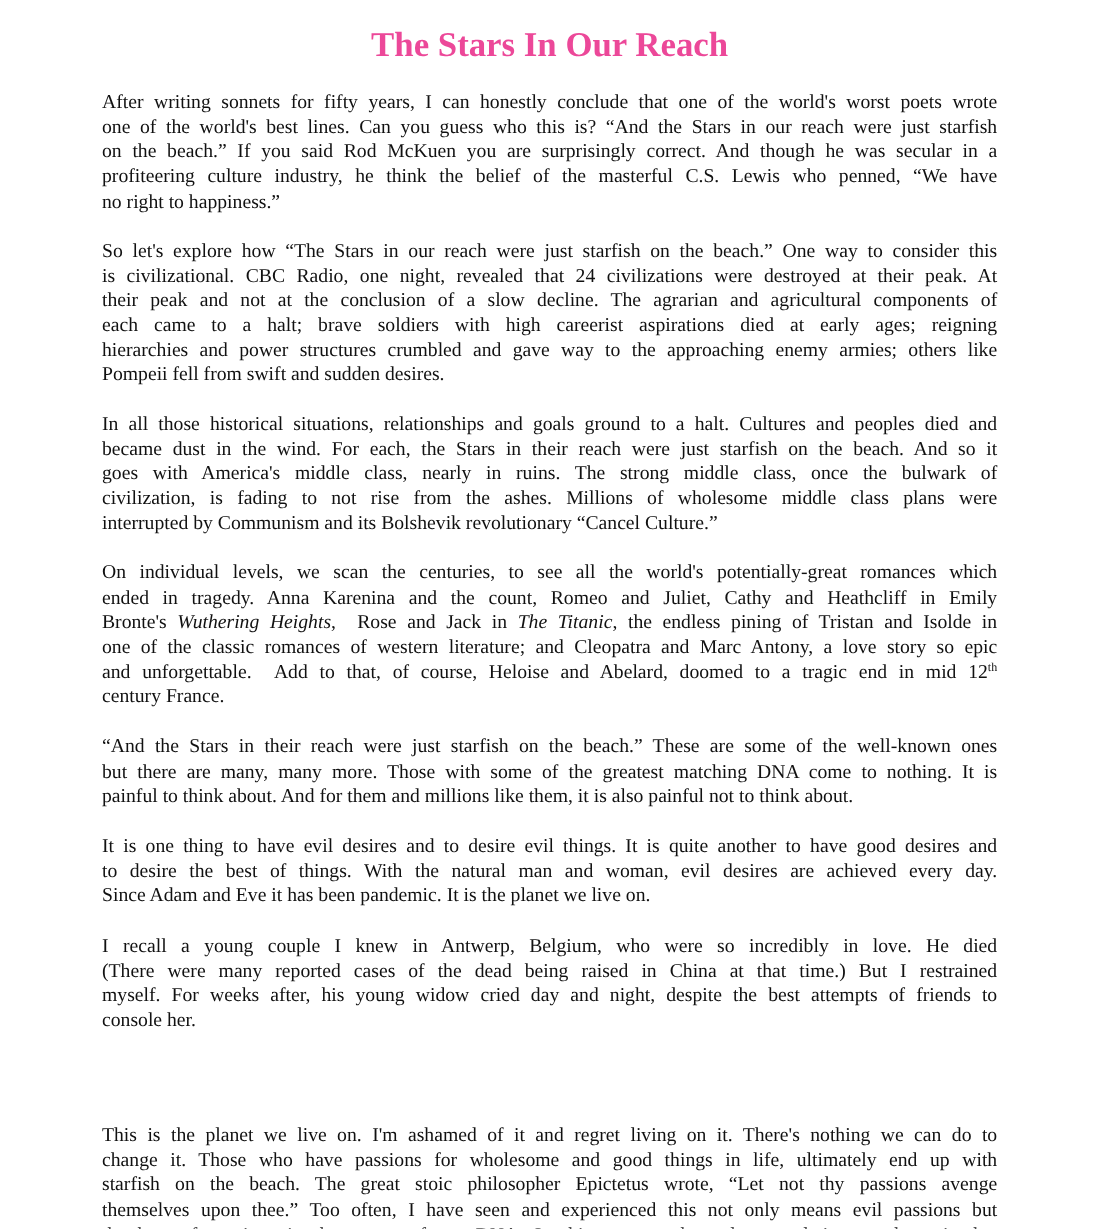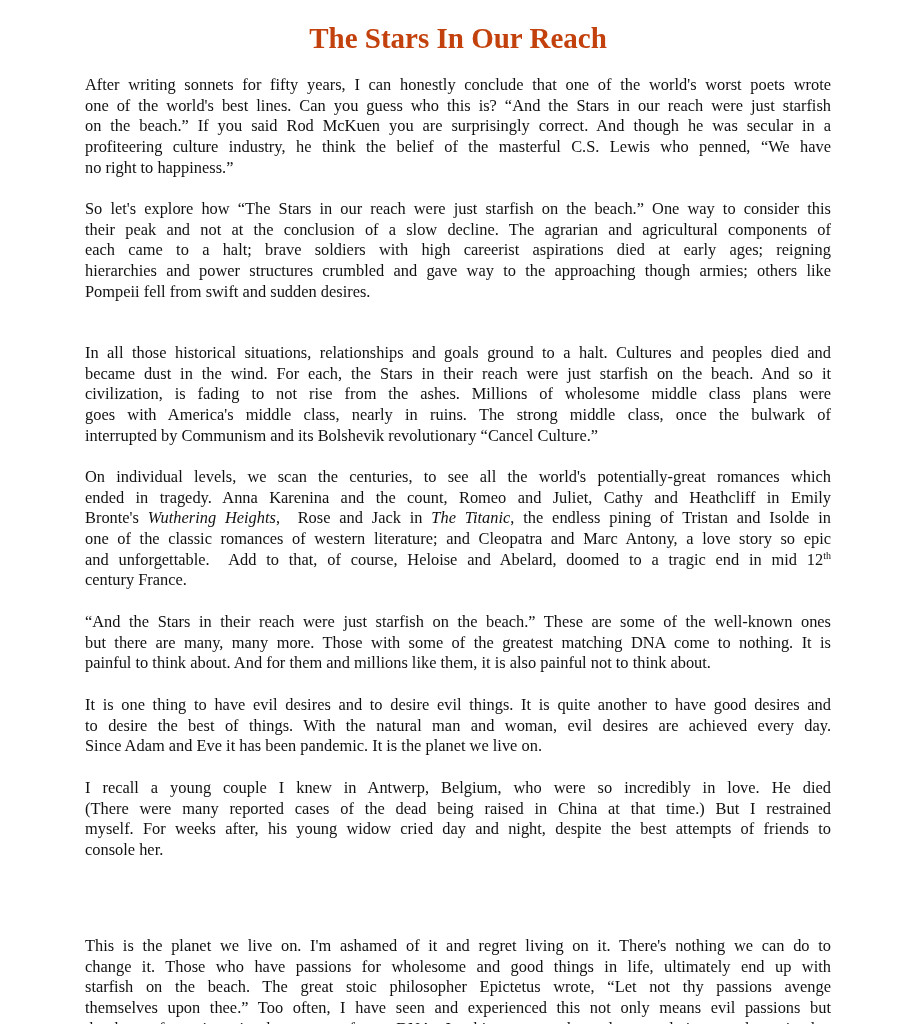--- a/index.html
+++ b/index.html
@@ -5,21 +5,21 @@
   html, body { margin: 0; padding: 0; background: #ffffff; }
   body { width: 916px; height: 1024px; overflow: hidden; position: relative; }
   .page {
     position: absolute; left: 0; top: 0; width: 916px; height: 1024px;
     background: #ffffff; color: #111111;
     font-family: "Liberation Serif", "DejaVu Serif", serif;
   }
   .title {
     position: absolute; left: 0; top: 18px; width: 916px;
     text-align: center; font-weight: bold; font-size: 29px; line-height: 40px;
-    color: #c2410c; margin: 0;
+    color: #ec4899; margin: 0;
   }
   .para {
     position: absolute; left: 85px; width: 746px; margin: 0;
     font-size: 16.4px; line-height: 20.7px;
   }
   .line {
     display: block; height: 20.7px; white-space: nowrap;
     text-align: justify; text-align-last: justify;
   }
   .line.last { text-align-last: left; }
@@ -43,31 +43,32 @@
   <div class="para" id="p1">
     <span class="line">After writing sonnets for fifty years, I can honestly conclude that one of the world's worst poets wrote</span>
     <span class="line">one of the world's best lines.  Can you guess who this is?  “And the Stars in our reach were just starfish</span>
     <span class="line">on the beach.”  If you said Rod McKuen you are surprisingly correct.  And though he was secular in a</span>
     <span class="line">profiteering culture industry, he think the belief of the masterful C.S. Lewis who penned, “We have</span>
     <span class="line last">no right to happiness.”</span>
   </div>
 
   <div class="para" id="p2">
     <span class="line">So let's explore how “The Stars in our reach were just starfish on the beach.”  One way to consider this</span>
+    <span class="line">is civilizational.  CBC Radio, one night, revealed that 24 civilizations were destroyed at their peak.  At</span>
     <span class="line">their peak and not at the conclusion of a slow decline.  The agrarian and agricultural components of</span>
     <span class="line">each came to a halt; brave soldiers with high careerist aspirations died at early ages; reigning</span>
-    <span class="line">hierarchies and power structures crumbled and gave way to the approaching though armies; others like</span>
+    <span class="line">hierarchies and power structures crumbled and gave way to the approaching enemy armies; others like</span>
     <span class="line last">Pompeii fell from swift and sudden desires.</span>
   </div>
 
   <div class="para" id="p3">
     <span class="line">In all those historical situations, relationships and goals ground to a halt.  Cultures and peoples died and</span>
     <span class="line">became dust in the wind.  For each, the Stars in their reach were just starfish on the beach.  And so it</span>
+    <span class="line">goes with America's middle class, nearly in ruins.  The strong middle class, once the bulwark of</span>
     <span class="line">civilization, is fading to not rise from the ashes.  Millions of wholesome middle class plans were</span>
-    <span class="line">goes with America's middle class, nearly in ruins.  The strong middle class, once the bulwark of</span>
     <span class="line last">interrupted by Communism and its Bolshevik revolutionary “Cancel Culture.”</span>
   </div>
 
   <div class="para" id="p4">
     <span class="line">On individual levels, we scan the centuries, to see all the world's potentially-great romances which</span>
     <span class="line">ended in tragedy.  Anna Karenina and the count, Romeo and Juliet, Cathy and Heathcliff in Emily</span>
     <span class="line"><span>Bronte's </span><i>Wuthering Heights</i><span>,  Rose and Jack in </span><i>The Titanic</i><span>, the endless pining of Tristan and Isolde in</span></span>
     <span class="line">one of the classic romances of western literature; and Cleopatra and Marc Antony, a love story so epic</span>
     <span class="line"><span>and unforgettable.  Add to that, of course, Heloise and Abelard, doomed to a tragic end in mid 12</span><sup>th</sup></span>
     <span class="line last">century France.</span>

